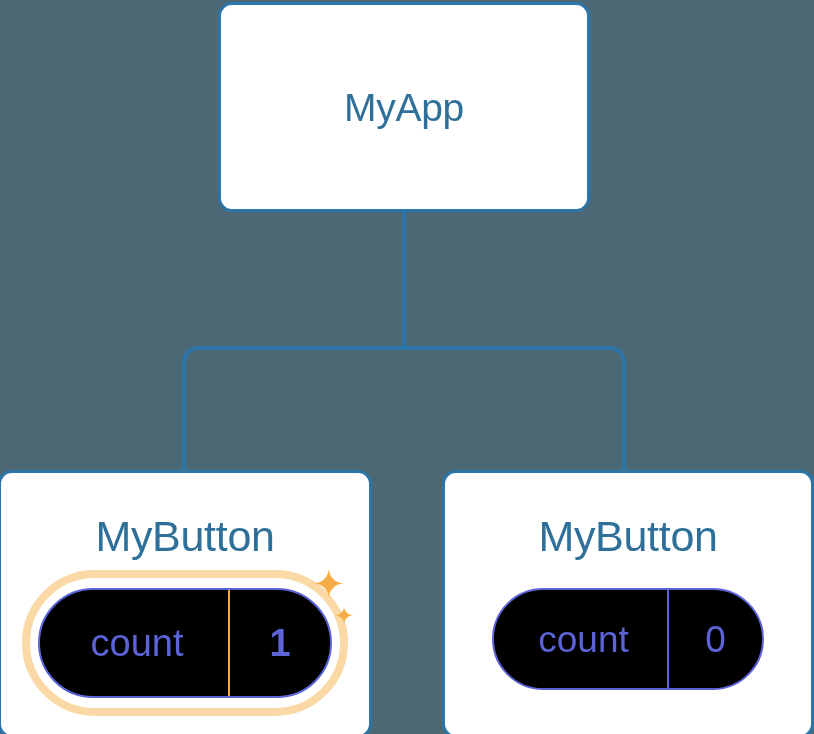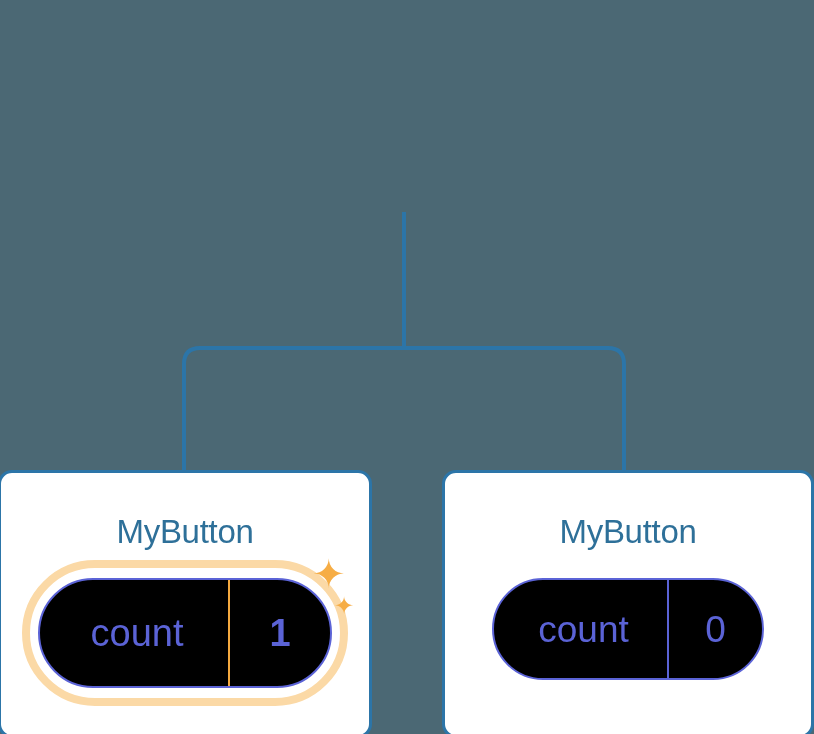--- a/index.html
+++ b/index.html
@@ -63,21 +63,21 @@
     left: -2px;
     width: 374px;
   }
   #node-child-1 {
     left: 442px;
     width: 372px;
   }
 
   .node-title {
     color: #2e7099;
-    font-size: 33px;
+    font-size: 43px;
     font-weight: 400;
     letter-spacing: -0.3px;
     line-height: 1;
   }
 
   
   .pill-wrap {
     position: relative;
     margin-top: 30px;
     display: flex;
@@ -183,20 +183,23 @@
 
   <svg id="connectors" viewBox="0 0 814 734" width="814" height="734" xmlns="http://www.w3.org/2000/svg">
 
     <path d="M 404 212 L 404 348" fill="none" stroke="#2c75a8" stroke-width="4" stroke-linecap="butt"></path>
 
     <path d="M 404 348 L 200 348 Q 184 348 184 364 L 184 472" fill="none" stroke="#2c75a8" stroke-width="4" stroke-linecap="butt"></path>
 
     <path d="M 404 348 L 608 348 Q 624 348 624 364 L 624 472" fill="none" stroke="#2c75a8" stroke-width="4" stroke-linecap="butt"></path>
   </svg>
 
+  <div class="node" id="node-root" style="background: rgb(255, 255, 255); border-color: rgb(44, 117, 168);">
+    <div class="node-title" style="color: rgb(46, 112, 153);">MyApp</div>
+  </div>
 
   <div class="node node-child" id="node-child-0" style="background: rgb(255, 255, 255); border-color: rgb(44, 117, 168);">
     <div class="node-title" style="color: rgb(46, 112, 153);">MyButton</div>
 
     <div class="pill-wrap is-highlighted">
       <div class="glow-halo" style="border-color: rgb(251, 217, 166);"></div>
       <div class="glow-ring" style="border-color: rgb(248, 184, 92);"></div>
 
       <div class="pill" style="border-color: rgb(91, 99, 214);">
         <div class="pill-cell pill-key" style="color: rgb(91, 99, 214); border-right-color: rgb(245, 169, 63);">count</div>

